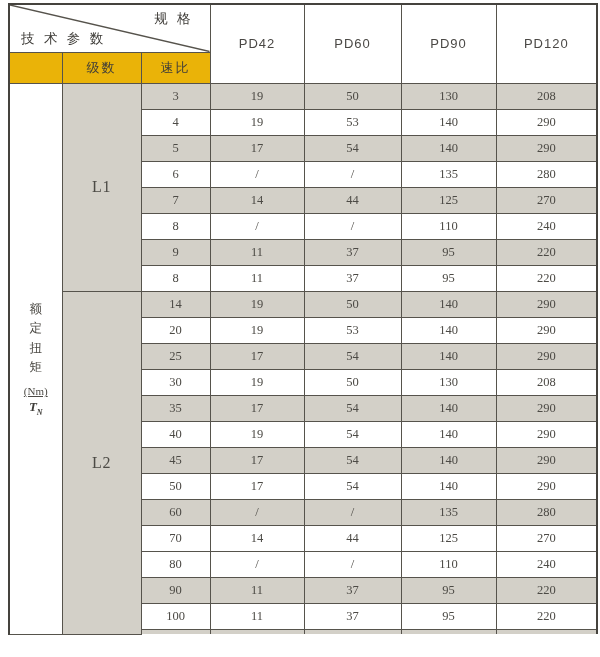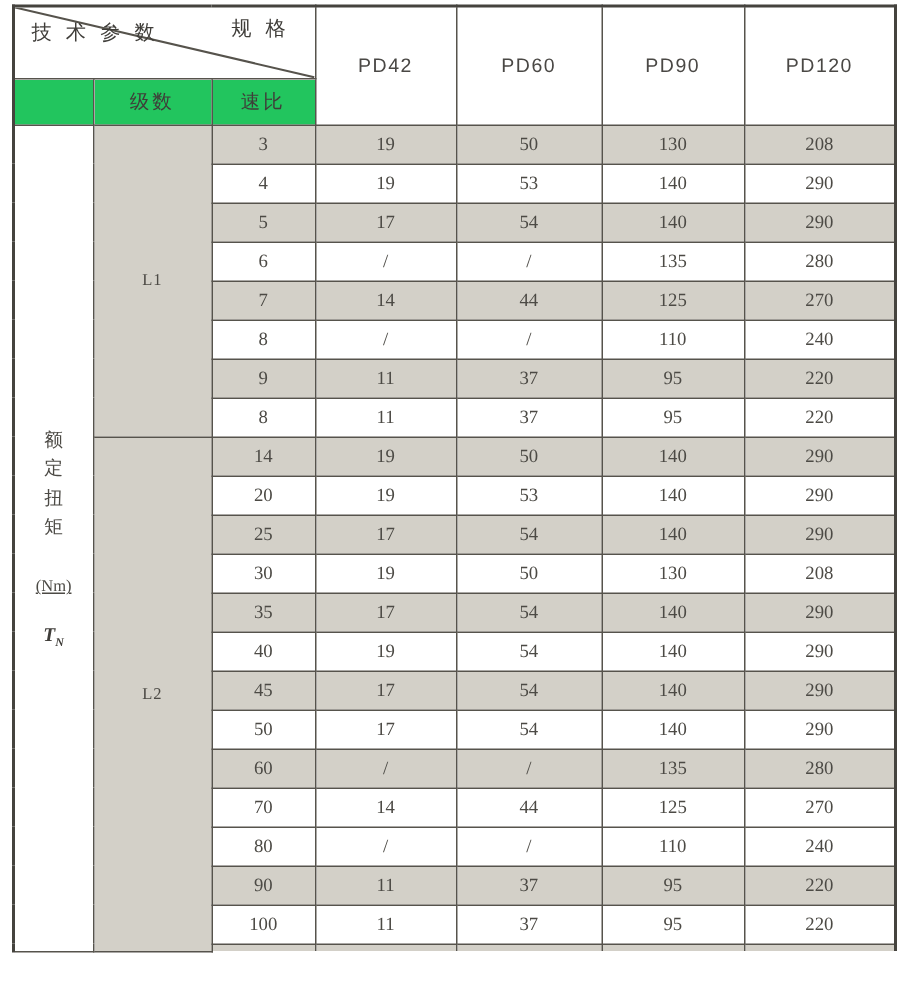--- a/index.html
+++ b/index.html
@@ -18,39 +18,39 @@
     padding:0; margin:0;
     text-align:center; vertical-align:middle;
     font-weight:normal;
     color:#4c4a45; font-size:12.5px;
     overflow:hidden; white-space:nowrap;
   }
   thead tr.hrow1 { height:48px; }
   thead tr.hrow2 { height:31px; }
   tbody tr { height:26px; }
   tr.shaded td { background:#d3d0c8; }
-  td.stage-cell { background:#d3d0c8; font-size:11px; letter-spacing:0.5px; }
+  td.stage-cell { background:#d3d0c8; font-size:16px; letter-spacing:0.5px; }
   td.torque-cell { background:#ffffff; }
   tr.shaded td.torque-cell { background:#ffffff; }
   th.model-cell {
     font-family:"Liberation Sans","DejaVu Sans",sans-serif;
     font-size:13px; letter-spacing:1px; color:#4a4845; background:#ffffff;margin-left:36px;
   }
   th.diag-cell { position:relative; background:#ffffff; }
   .diag-line { position:absolute; left:0; top:0; width:100%; height:100%; display:block; }
   .diag-top {
     position:absolute; top:5px; right:16px;
     font-size:13.5px; letter-spacing:3px; color:#3f3d39;
   }
   .diag-bottom {
-    position:absolute; bottom:21px; left:11px;
+    position:absolute; bottom:4px; left:11px;
     font-size:13.5px; letter-spacing:3px; color:#3f3d39;
   }
-  th.sub-cell { font-size:13px; letter-spacing:2px; color:#3f3d39; background:#22c55e; }
-  .torque-inner { display:flex; flex-direction:column; align-items:center; justify-content:center;gap:16px; }
+  th.sub-cell { font-size:13px; letter-spacing:2px; color:#3f3d39; background:#eab308; }
+  .torque-inner { display:flex; flex-direction:column; align-items:center; justify-content:center; }
   .torque-cn {
     width:15px; word-break:break-all; white-space:normal;
     line-height:1.55; font-size:12.5px; color:#4c4a45;
   }
   .torque-unit { font-size:11px; margin-top:8px; color:#4c4a45;text-decoration:underline; }
   .torque-sym { font-size:13px; font-style:italic; font-weight:bold; margin-top:2px; color:#3f3d39; }
   .torque-sym sub { font-size:8px; }
   tr.strip { height:5px; }
   tr.strip td { border-bottom:none; background:#d3d0c8; }
 </style>

